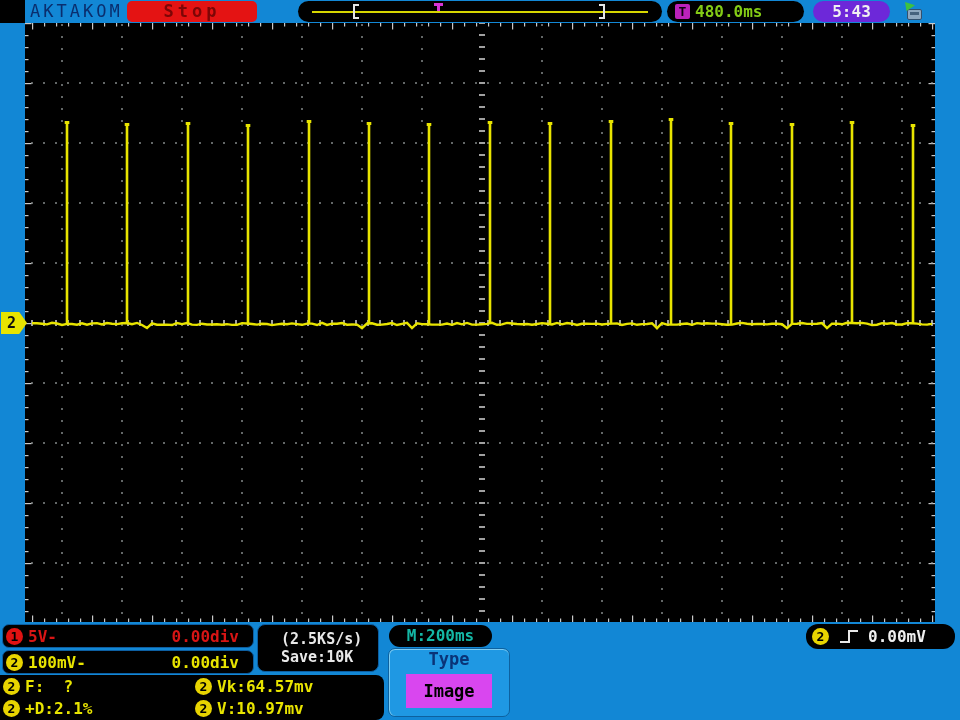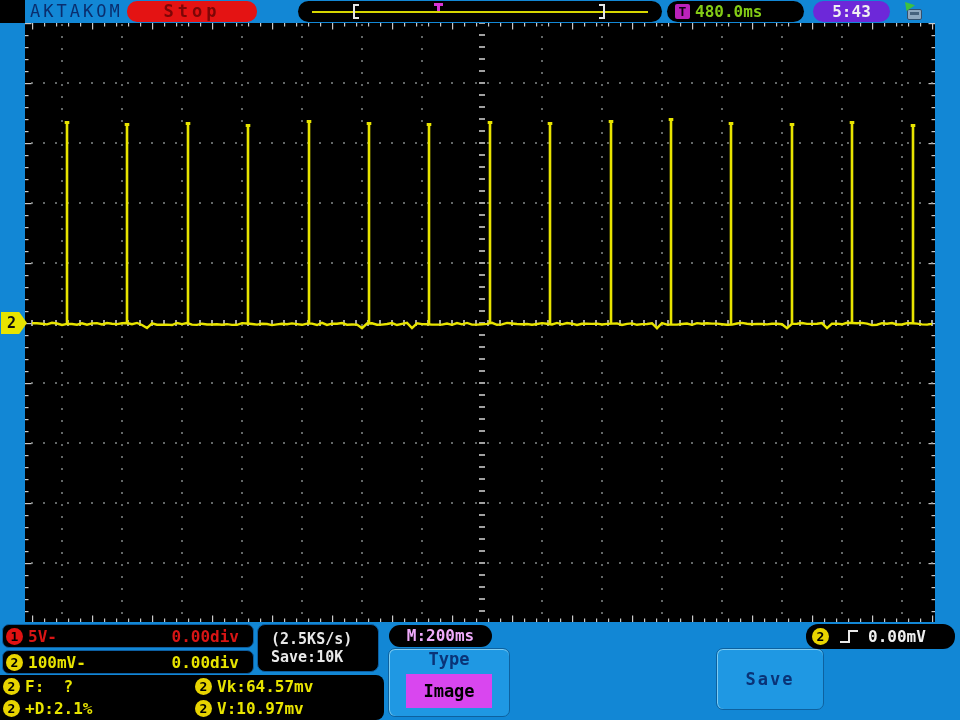--- a/index.html
+++ b/index.html
@@ -4,21 +4,21 @@
 <style>
   * { margin:0; padding:0; box-sizing:border-box; }
   body { width:960px; height:720px; font-family:"DejaVu Sans Mono", monospace; }
   .screen { position:relative; width:960px; height:720px; background:#1287d5; overflow:hidden; }
 
   
   .corner-black { position:absolute; left:0; top:0; width:25px; height:23px; background:#000; }
   .brand { position:absolute; left:30px; top:0; height:23px; line-height:23px;
            font-size:17px; font-weight:normal; color:#0a2e6e; letter-spacing:3px; }
   .stop-pill { position:absolute; left:127px; top:1px; width:130px; height:21px;
-               background:#e41313; border-radius:10px; text-align:center; line-height:21px;
+               background:#e41313; border-radius:5px; text-align:center; line-height:21px;
                font-size:17px; font-weight:bold; color:#7d0606; letter-spacing:4px; }
   .mem-pill { position:absolute; left:298px; top:1px; width:364px; height:21px;
               background:#000; border-radius:11px; }
   .mem-line { position:absolute; left:14px; top:10px; width:336px; height:2px; background:#d6d600; }
   .bracket { position:absolute; top:3px; width:6px; height:15px; }
   .bracket.l { left:55px;  border-left:2px solid #e6e6e6; border-top:2px solid #e6e6e6; border-bottom:2px solid #e6e6e6; }
   .bracket.r { left:301px; border-right:2px solid #e6e6e6; border-top:2px solid #e6e6e6; border-bottom:2px solid #e6e6e6; }
   .mem-trig { position:absolute; left:136px; top:2px; width:9px; height:9px; }
   .mem-trig:before { content:""; position:absolute; left:0; top:0; width:9px; height:2.5px; background:#d633d6; }
   .mem-trig:after  { content:""; position:absolute; left:3.2px; top:2.5px; width:2.6px; height:5px; background:#d633d6; }
@@ -47,23 +47,23 @@
   .info-box { position:absolute; background:#000; border-radius:7px; border:1px solid #0d5fa2;
               display:flex; align-items:center; font-weight:bold; font-size:16px; }
   .box-ch1 { left:2px; top:624px; width:252px; height:24px; padding:0 14px 0 3px; color:#d81515; }
   .box-ch2 { left:2px; top:650px; width:252px; height:24px; padding:0 14px 0 3px; color:#e8e400; }
   .offset-val { margin-left:auto; }
   .chan-dot { display:inline-block; width:17px; height:17px; border-radius:50%; color:#000;
               font-size:13px; font-weight:bold; text-align:center; line-height:17px; margin-right:5px; flex:none; }
   .dot-red { background:#e01212; }
   .dot-yel { background:#e8d400; }
   .box-acq { left:257px; top:624px; width:122px; height:48px; border-radius:8px; flex-direction:column;
-             justify-content:center; align-items:flex-start; padding-left:13px; color:#e8e8e8; font-size:15px; }
+             justify-content:center; align-items:flex-start; padding-left:23px; color:#e8e8e8; font-size:15px; }
   .m-pill { position:absolute; left:389px; top:625px; width:103px; height:22px; background:#000;
-            border-radius:11px; text-align:center; line-height:22px; color:#f0abfc;
+            border-radius:11px; text-align:center; line-height:22px; color:#14b8a6;
             font-size:16px; font-weight:bold; }
   .box-meas { left:0; top:675px; width:384px; height:45px; border-radius:0 8px 8px 0; border:none;
               display:grid; grid-template-columns:192px 192px; grid-template-rows:22px 22px;
               align-items:center; padding-left:3px; color:#e8e400; }
   .meas-cell { display:flex; align-items:center; white-space:pre; font-size:16px; font-weight:bold; }
   .soft-btn { position:absolute; background:#1f98e3; border:1px solid #0d619f; border-radius:7px;
               box-shadow:inset 0 1px 0 #7ecdf4, inset 1px 0 0 #7ecdf4; color:#0a3377;
               font-size:17px; font-weight:bold; text-align:center; }
   .btn-type { left:388px; top:648px; width:122px; height:69px; }
   .btn-type .lbl { }
@@ -1866,21 +1866,20 @@
       <span class="chan-dot dot-yel">2</span>
       <span>V:10.97mv</span>
     </span>
   </div>
 
   <div class="soft-btn btn-type">
     <div class="lbl">Type</div>
     <div class="val">Image</div>
   </div>
 
-  <div class="soft-btn btn-save">Save</div>
 
   <div class="lvl-pill">
     <span class="chan-dot dot-yel">2</span>
     <span class="edge-icon">
       <i class="edge-lo"></i>
         <i class="edge-v"></i>
         <i class="edge-hi"></i>
     </span>
     <span>0.00mV</span>
   </div>

